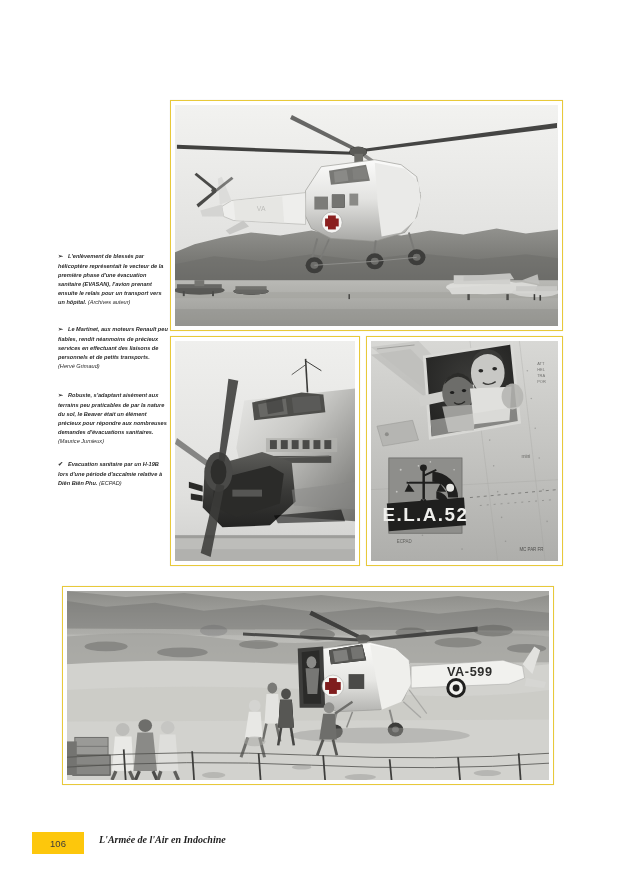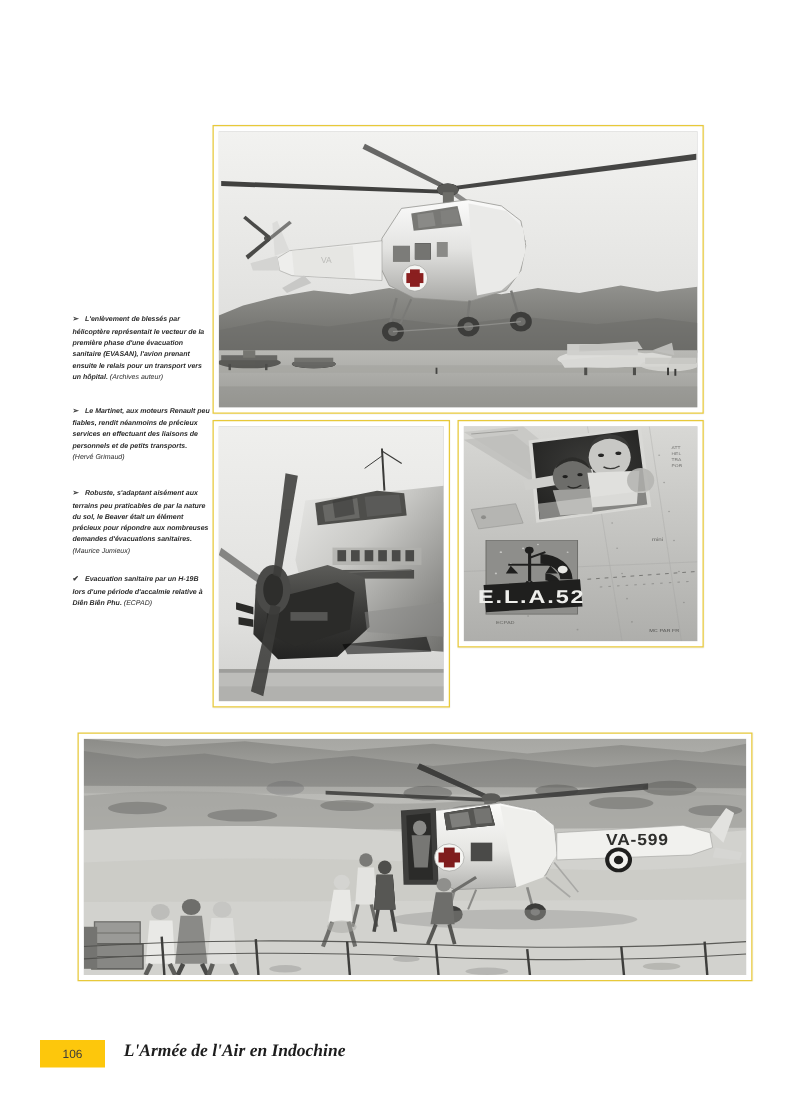--- a/index.html
+++ b/index.html
@@ -57,21 +57,21 @@
     position:absolute;left:32px;top:18px;width:52px;height:22px;
     background:#fdc70c;
     display:flex;align-items:center;justify-content:center;
   }
   .pagenum{
     font-size:9.5px;color:#3b3b3b;font-weight:normal;
     font-family:"Liberation Sans", sans-serif;
   }
   .footer-title{
     position:absolute;left:99px;top:20px;
-    font-size:14px;color:#1d1d1d;font-style:italic;font-weight:bold;
+    font-size:10px;color:#1d1d1d;font-style:italic;font-weight:bold;
     font-family:"Liberation Serif", serif;
   }
   svg.art{position:absolute;inset:0;width:100%;height:100%;display:block;}
 </style>
 </head>
 <body>
 
 <div class="page">
 
   <div class="photo-frame" id="f1" style="left:170px;top:100px;width:393px;height:231px;">
@@ -263,21 +263,21 @@
 
         <path d="M28,146 L14,142 L14,148 L28,152 Z" fill="#2a2a28"></path>
         <path d="M28,156 L16,154 L16,160 L28,162 Z" fill="#2a2a28"></path>
 
         <path d="M118,150 L182,142 L182,170 L120,166 Z" fill="#8a8a87" opacity="0.5"></path>
         <path d="M100,176 L168,170 L172,182 L104,184 Z" fill="#55555 2" opacity="0.55"></path>
       </svg>
     </div>
   </div>
 
-  <div class="photo-frame" id="f3" style="left:366px;top:336px;width:197px;height:182px;">
+  <div class="photo-frame" id="f3" style="left:366px;top:336px;width:197px;height:230px;">
     <div class="photo-inner">
       <svg class="art" viewBox="0 0 189 222" preserveAspectRatio="none">
         <defs>
           <linearGradient id="skin3" x1="0" y1="0" x2="0" y2="1">
             <stop offset="0%" stop-color="#d8d8d5"></stop>
             <stop offset="50%" stop-color="#c4c4c1"></stop>
             <stop offset="100%" stop-color="#aeaeab"></stop>
           </linearGradient>
           <radialGradient id="wind3" cx="0.5" cy="0.4" r="0.8">
             <stop offset="0%" stop-color="#3c3c3a"></stop>
@@ -393,21 +393,21 @@
         </g>
         <text x="152" y="118" font-family="Liberation Sans, sans-serif" font-size="5" fill="#4e4e4b" opacity="0.8">mini</text>
         <text x="150" y="212" font-family="Liberation Sans, sans-serif" font-size="4.5" fill="#3e3e3c" opacity="0.85">MC PAR FR</text>
 
         <path d="M100,158 L188,150" stroke="#3e3e3c" stroke-width="0.7" opacity="0.7" stroke-dasharray="3 4"></path>
         <path d="M110,166 L186,160" stroke="#3e3e3c" stroke-width="0.6" opacity="0.5" stroke-dasharray="2 5"></path>
       </svg>
     </div>
   </div>
 
-  <div class="photo-frame" id="f4" style="left:62px;top:586px;width:540px;height:199px;">
+  <div class="photo-frame" id="f4" style="left:62px;top:586px;width:492px;height:199px;">
     <div class="photo-inner">
       <svg class="art" viewBox="0 0 493 191" preserveAspectRatio="none">
         <defs>
           <linearGradient id="land4" x1="0" y1="0" x2="0" y2="1">
             <stop offset="0%" stop-color="#a7a7a3"></stop>
             <stop offset="40%" stop-color="#c6c6c2"></stop>
             <stop offset="100%" stop-color="#d8d8d4"></stop>
           </linearGradient>
           <linearGradient id="hel4" x1="0" y1="0" x2="0" y2="1">
             <stop offset="0%" stop-color="#fbfbf9"></stop>

